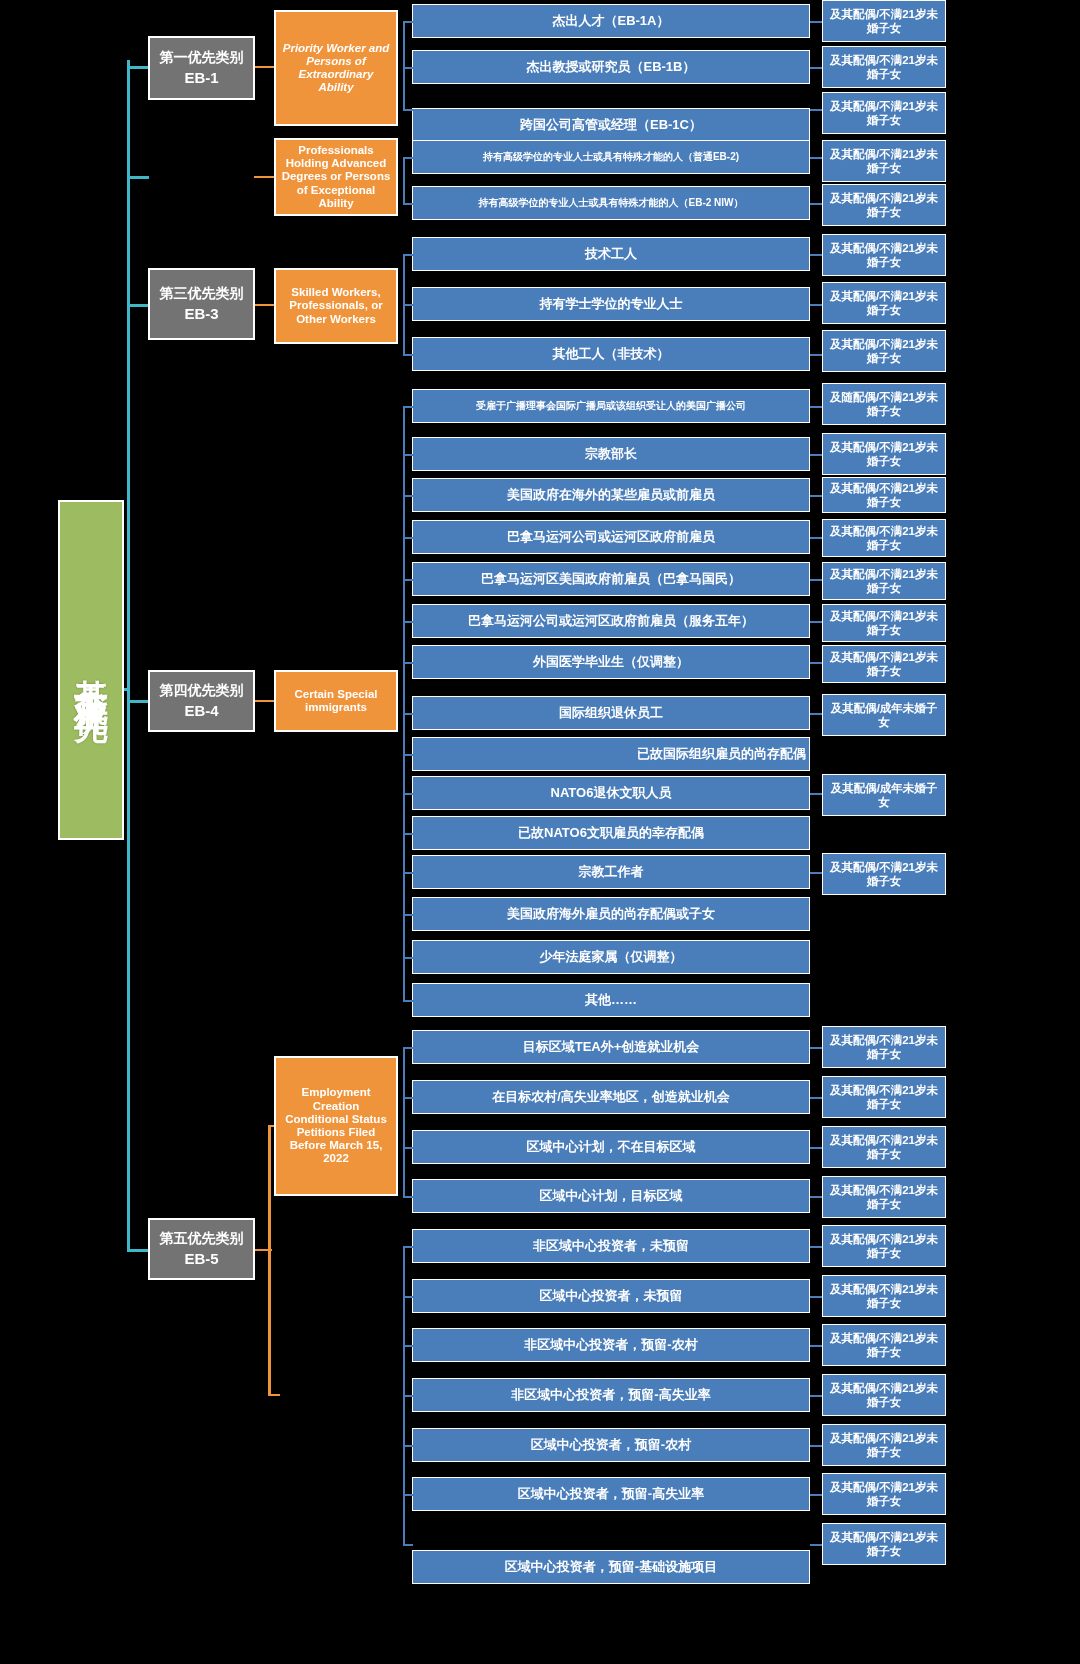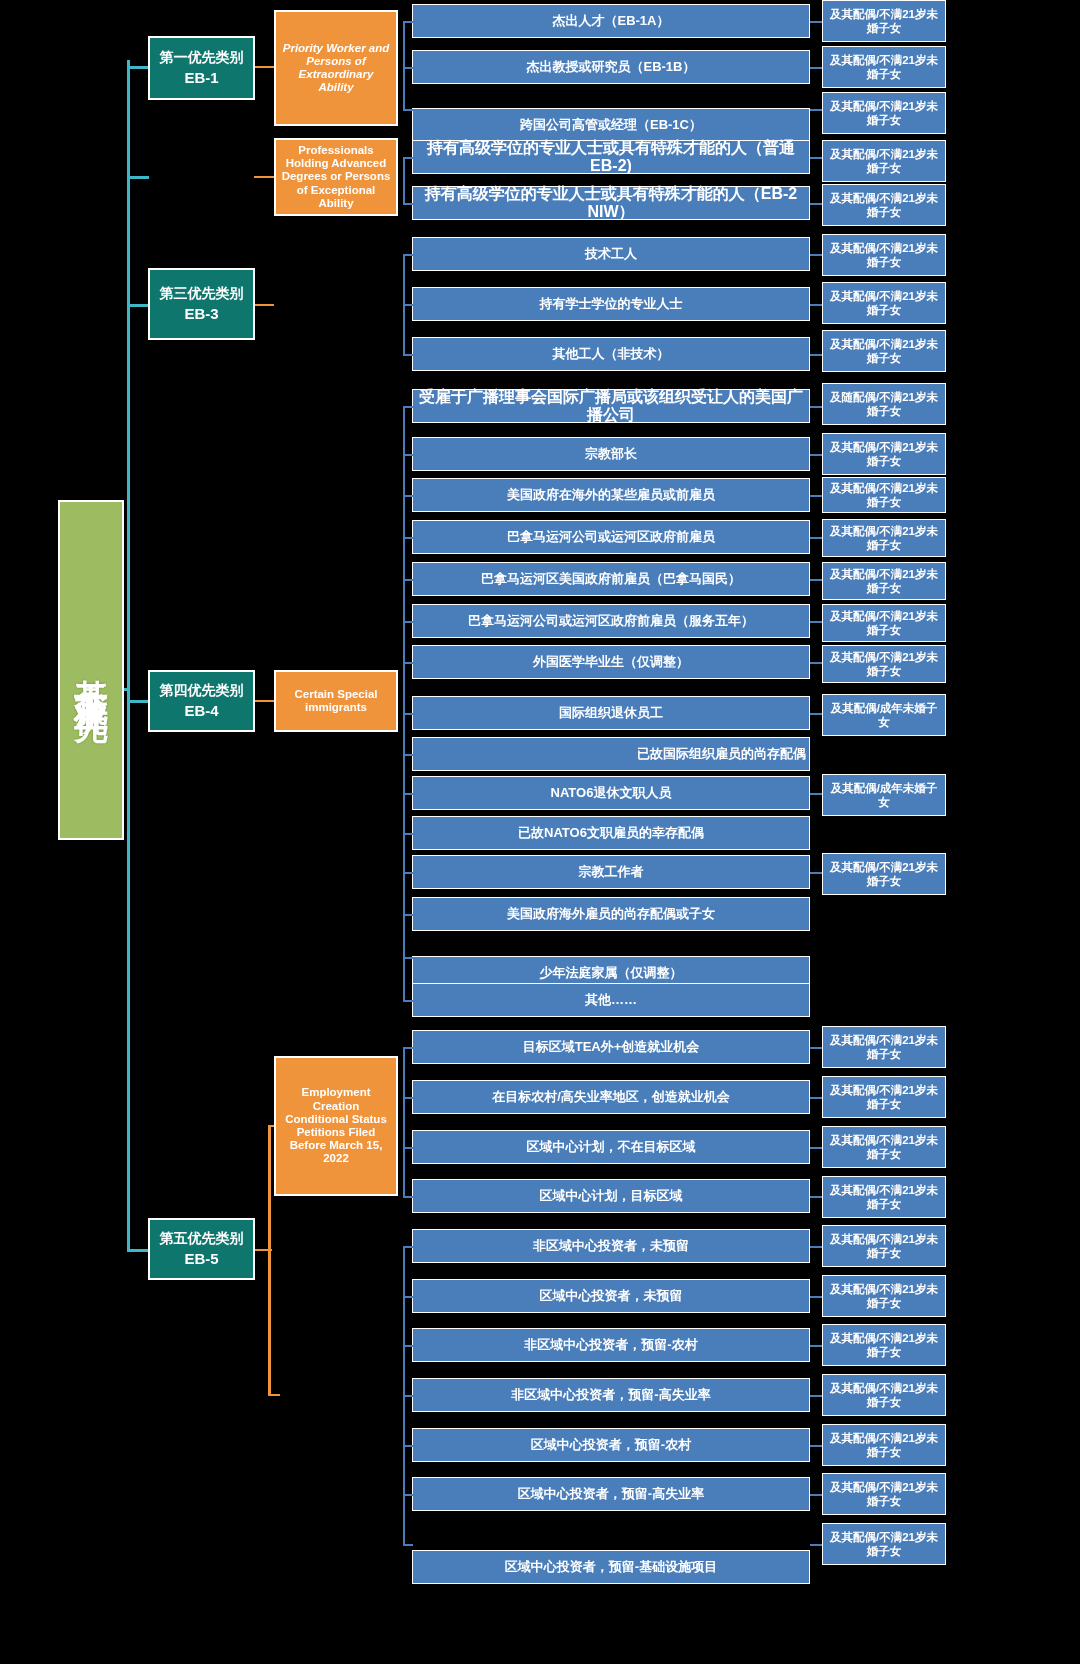--- a/index.html
+++ b/index.html
@@ -5,30 +5,30 @@
   html,body{margin:0;padding:0;background:#000;}
   body{width:1080px;height:1664px;position:relative;font-family:"Liberation Sans","DejaVu Sans",sans-serif;overflow:hidden;}
   .canvas{position:relative;width:1080px;height:1664px;background:#000;}
 
   .node{position:absolute;box-sizing:border-box;display:flex;align-items:center;justify-content:center;text-align:center;color:#fff;font-weight:bold;line-height:1.15;}
 
   
   .root{background:#9dbb61;border:2px solid #ffffff;writing-mode:vertical-rl;text-orientation:upright;font-size:34px;letter-spacing:6px;color:#ffffff;text-shadow:0 0 2px #6c8a33;}
 
   
-  .cat{background:#0f766e;border:2px solid #ffffff;font-size:14px;flex-direction:column;}
+  .cat{background:#737373;border:2px solid #ffffff;font-size:14px;flex-direction:column;}
   .cat .l1{font-size:14px;}
   .cat .l2{font-size:15px;margin-top:4px;}
 
   
   .orange{background:#f0943c;border:2px solid #ffffff;font-size:11.5px;color:#ffffff;padding:2px 4px;flex-direction:column;}
 
   
   .blue{background:#4a7ebb;border:1.5px solid #ffffff;font-size:13px;color:#ffffff;padding:1px 3px;}
-  .blue.sm{font-size:16px;}
+  .blue.sm{font-size:10px;}
 
   
   .deriv{background:#4a7ebb;border:1.5px solid #ffffff;font-size:11.5px;color:#ffffff;padding:1px 2px;line-height:1.25;}
 
   .line{position:absolute;background:#3fb7c9;}
   .line.o{background:#f0943c;}
   .line.b{background:#4a7ebb;}
 </style>
 </head>
 <body>
@@ -80,20 +80,23 @@
     <span class="l1">第五优先类别</span>
     <span class="l2">EB-5</span>
   </div>
 
   <div class="node orange" style="left:274px;top:10px;width:124px;height:116px;font-style:italic;">
     <span>Priority Worker and Persons of Extraordinary Ability</span>
   </div>
   <div class="node orange" style="left:274px;top:138px;width:124px;height:78px;">
     <span>Professionals Holding Advanced Degrees or Persons of Exceptional Ability</span>
   </div>
+  <div class="node orange" style="left:274px;top:268px;width:124px;height:76px;">
+    <span>Skilled Workers, Professionals, or Other Workers</span>
+  </div>
   <div class="node orange" style="left:274px;top:670px;width:124px;height:62px;">
     <span>Certain Special immigrants</span>
   </div>
   <div class="node orange" style="left:274px;top:1056px;width:124px;height:140px;white-space:pre-line;">
     <span>Employment Creation Conditional Status
 Petitions Filed Before March 15, 2022</span>
   </div>
 
   <div id="rows-layer">
       <div class="node blue" style="left: 412px; top: 4px; width: 398px; height: 34px;">
@@ -245,21 +248,21 @@
       </div>
       <div class="line b" style="left: 403px; top: 872px; width: 10px; height: 2px;"></div>
       <div class="node deriv" style="left: 822px; top: 853px; width: 124px; height: 42px;">
         <span>及其配偶/不满21岁未婚子女</span>
       </div>
       <div class="line b" style="left: 810px; top: 872px; width: 12px; height: 2px;"></div>
       <div class="node blue" style="left: 412px; top: 897px; width: 398px; height: 34px;">
         <span>美国政府海外雇员的尚存配偶或子女</span>
       </div>
       <div class="line b" style="left: 403px; top: 914px; width: 10px; height: 2px;"></div>
-      <div class="node blue" style="left: 412px; top: 940px; width: 398px; height: 34px; margin-top: 16px;">
+      <div class="node blue" style="left: 412px; top: 940px; width: 398px; height: 34px;">
         <span>少年法庭家属（仅调整）</span>
       </div>
       <div class="line b" style="left: 403px; top: 957px; width: 10px; height: 2px;"></div>
       <div class="node blue" style="left: 412px; top: 983px; width: 398px; height: 34px;">
         <span>其他……</span>
       </div>
       <div class="line b" style="left: 403px; top: 1000px; width: 10px; height: 2px;"></div>
       <div class="node blue" style="left: 412px; top: 1030px; width: 398px; height: 34px;">
         <span>目标区域TEA外+创造就业机会</span>
       </div>

